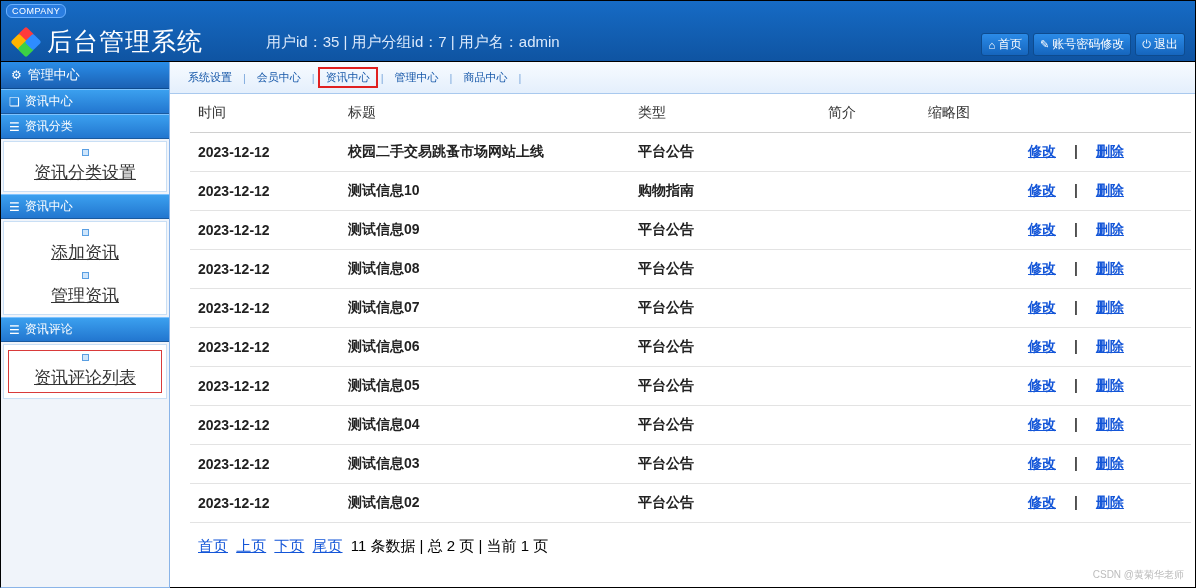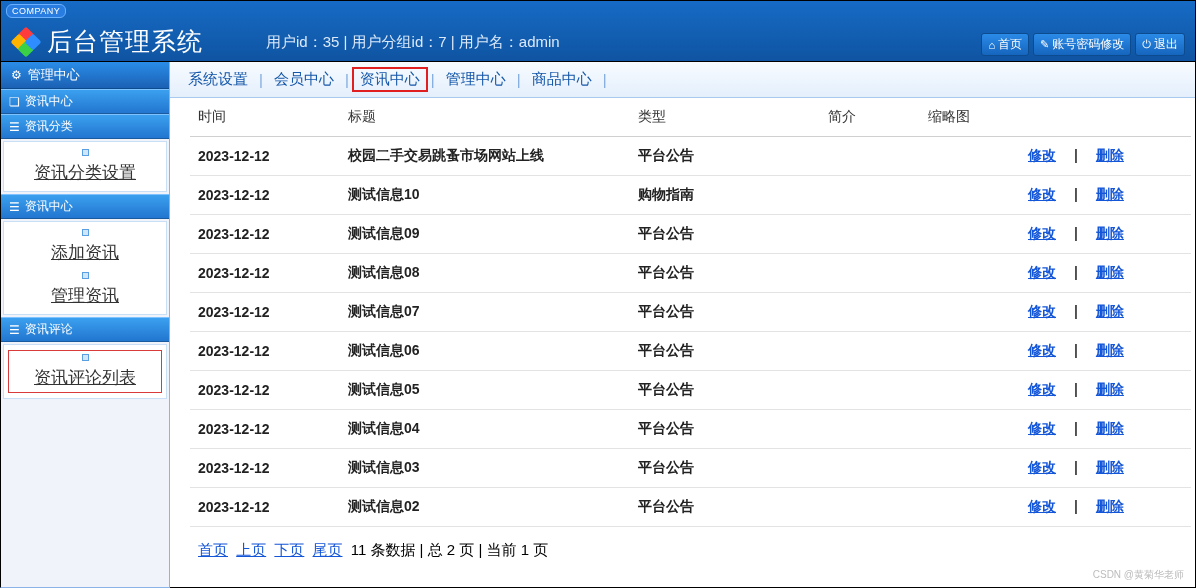--- a/index.html
+++ b/index.html
@@ -154,21 +154,21 @@
   .side-links .hl {
     border:1px solid #d93a3a;
     margin:2px 4px;
     padding:3px 6px;
   }
   
   .topnav {
     background: linear-gradient(to bottom,#f7fbff,#e4effc);
     border-bottom:1px solid #a9c9ee;
     padding:5px 10px;
-    font-size:15px;
+    font-size:11px;
     display:flex;
     align-items:center;
   }
   .topnav a {
     color:#1456a8;
     text-decoration:none;
     padding:2px 8px;
   }
   .topnav .sep { color:#7da9dd; margin:0 3px;}
   .topnav .active {

